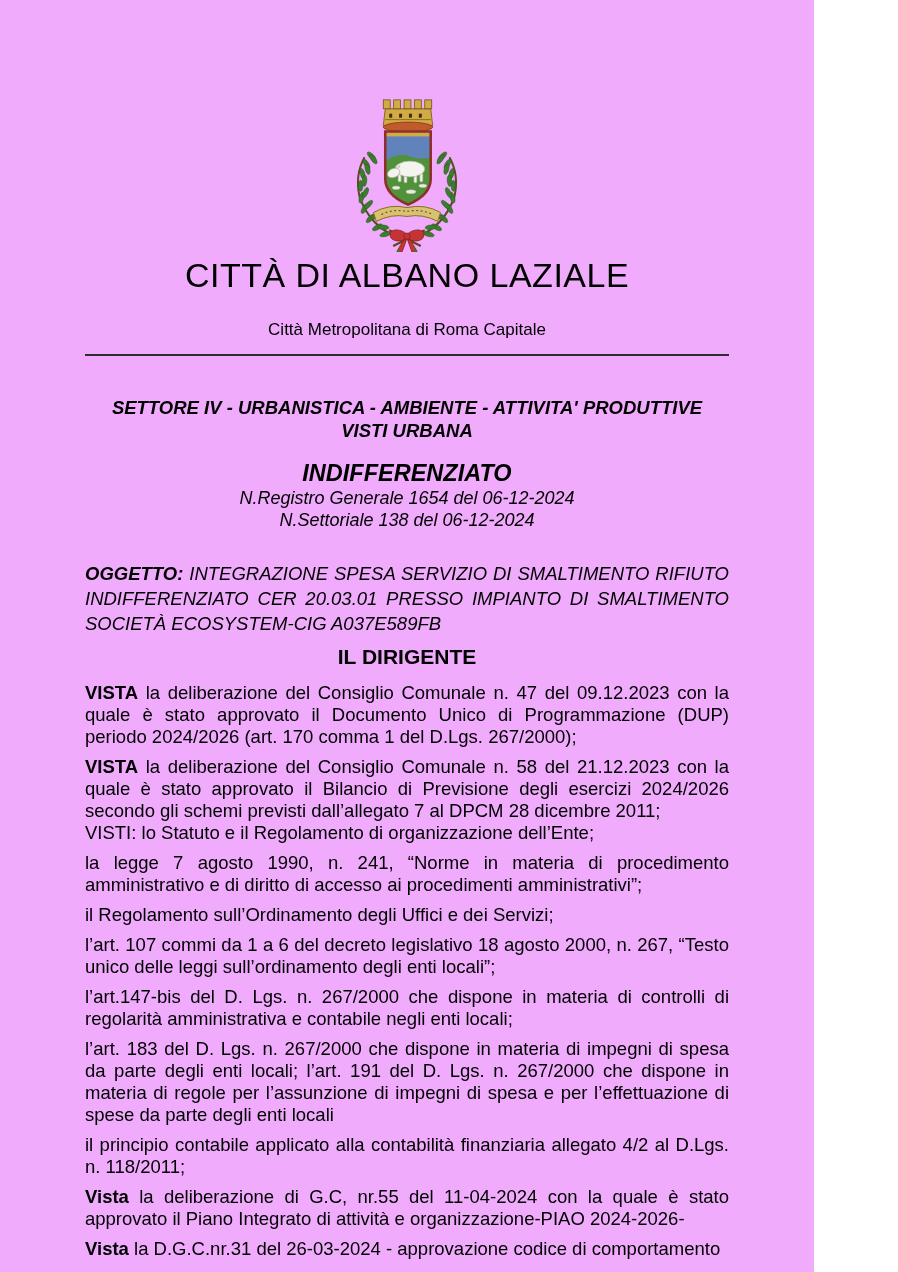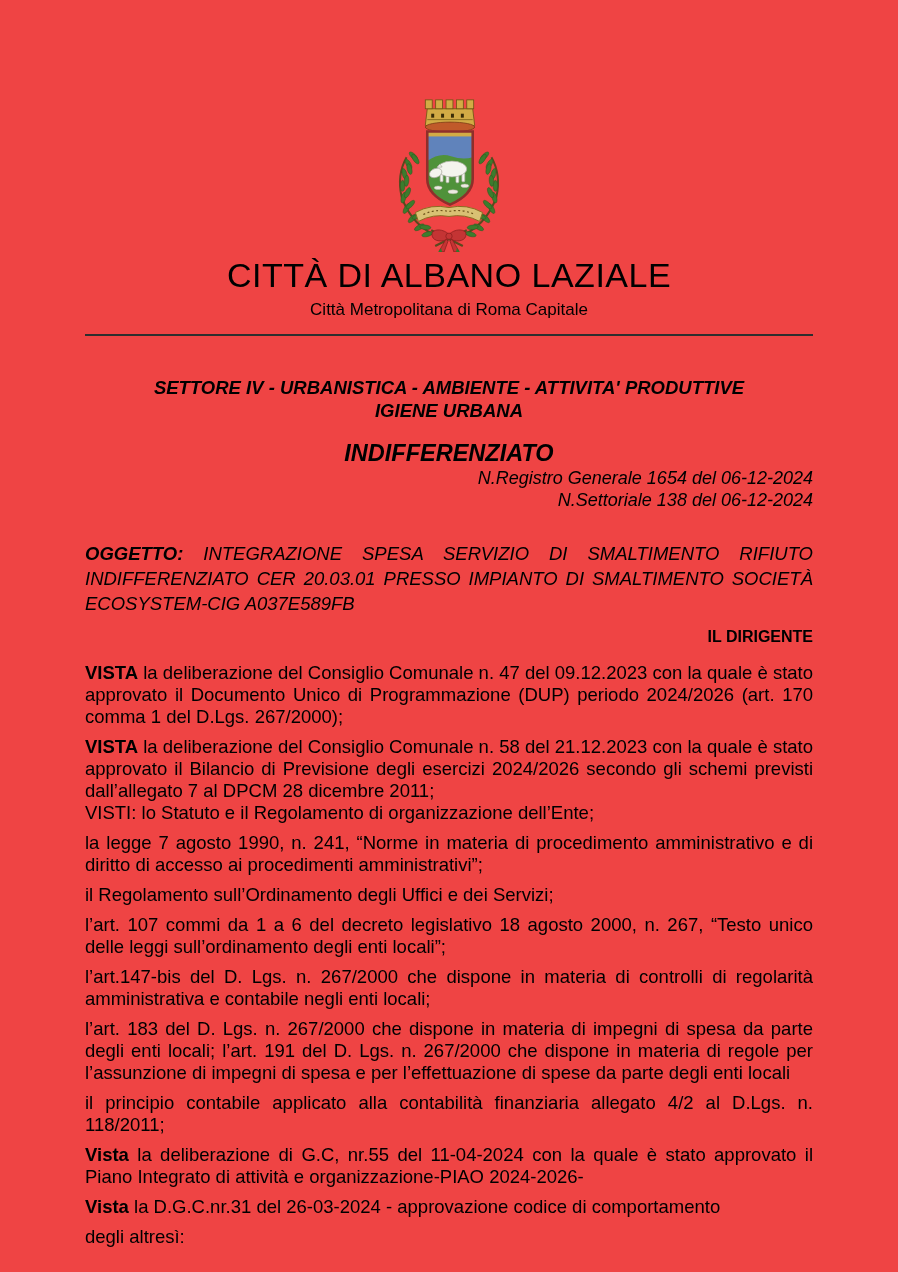--- a/index.html
+++ b/index.html
@@ -1,37 +1,37 @@
 <!DOCTYPE html>
 <html><head>
 <meta charset="utf-8">
 <style>
   html, body { margin: 0; padding: 0; background: #ffffff; }
   .page {
-    width: 898px;
+    width: 814px;
     height: 1272px;
     box-sizing: border-box;
     padding: 90px 85px 0 85px;
-    background: #ef4444;
+    background: #f0abfc;
     color: #000000;
     font-family: "Liberation Sans", "DejaVu Sans", sans-serif;
     overflow: hidden;
   }
   .crest { width: 136px; margin: 0 auto; }
   .crest svg { display: block; width: 136px; height: 162px; }
   .title {
     margin: 4px 0 0 0;
     font-size: 34px;
     font-weight: 400;
     text-align: center;
     line-height: 39px;
     letter-spacing: 0.5px;
   }
   .subtitle {
-    margin-top: 5px;
+    margin-top: 25px;
     font-size: 17px;
     text-align: center;
     line-height: 20px;
   }
   .divider {
     margin-top: 14px;
     border-bottom: 2px solid #2e2e2e;
     height: 0;
   }
   .sector {
@@ -46,36 +46,36 @@
     margin-top: 18px;
     font-size: 23.5px;
     font-weight: 700;
     font-style: italic;
     text-align: center;
     line-height: 27px;
   }
   .reg {
     font-size: 18px;
     font-style: italic;
-    text-align: right;
+    text-align: center;
     line-height: 22px;
   }
   .reg:first-of-type { margin-top: 3px; }
   .subject {
     margin: 30px 0 0 0;
     font-size: 18.5px;
     line-height: 25px;
     text-align: justify;
     font-style: italic;
   }
   .role {
     margin: 8px 0 13px 0;
-    font-size: 16px;
+    font-size: 21px;
     font-weight: 700;
-    text-align: right;
+    text-align: center;
     line-height: 25px;
   }
   .par {
     margin: 0 0 8px 0;
     font-size: 18.5px;
     line-height: 22px;
     text-align: justify;
     white-space: pre-line;
   }
   .par strong, .subject strong { font-weight: 700; }
@@ -171,21 +171,21 @@
       </g>
     </svg>
   </div>
 
   <h1 class="title">CITTÀ DI ALBANO LAZIALE</h1>
   <div class="subtitle">Città Metropolitana di Roma Capitale</div>
   <div class="divider"></div>
 
   <div class="sector">
     <div>SETTORE IV - URBANISTICA - AMBIENTE - ATTIVITA' PRODUTTIVE</div>
-    <div>IGIENE URBANA</div>
+    <div>VISTI URBANA</div>
   </div>
 
   <div class="doc-type">INDIFFERENZIATO</div>
   <div class="reg">N.Registro Generale 1654 del 06-12-2024</div>
   <div class="reg">N.Settoriale 138 del 06-12-2024</div>
 
   <p class="subject"><strong>OGGETTO:</strong><span> INTEGRAZIONE SPESA SERVIZIO DI SMALTIMENTO RIFIUTO INDIFFERENZIATO CER 20.03.01 PRESSO IMPIANTO DI SMALTIMENTO SOCIETÀ ECOSYSTEM-CIG A037E589FB</span></p>
 
   <div class="role">IL DIRIGENTE</div>
 

